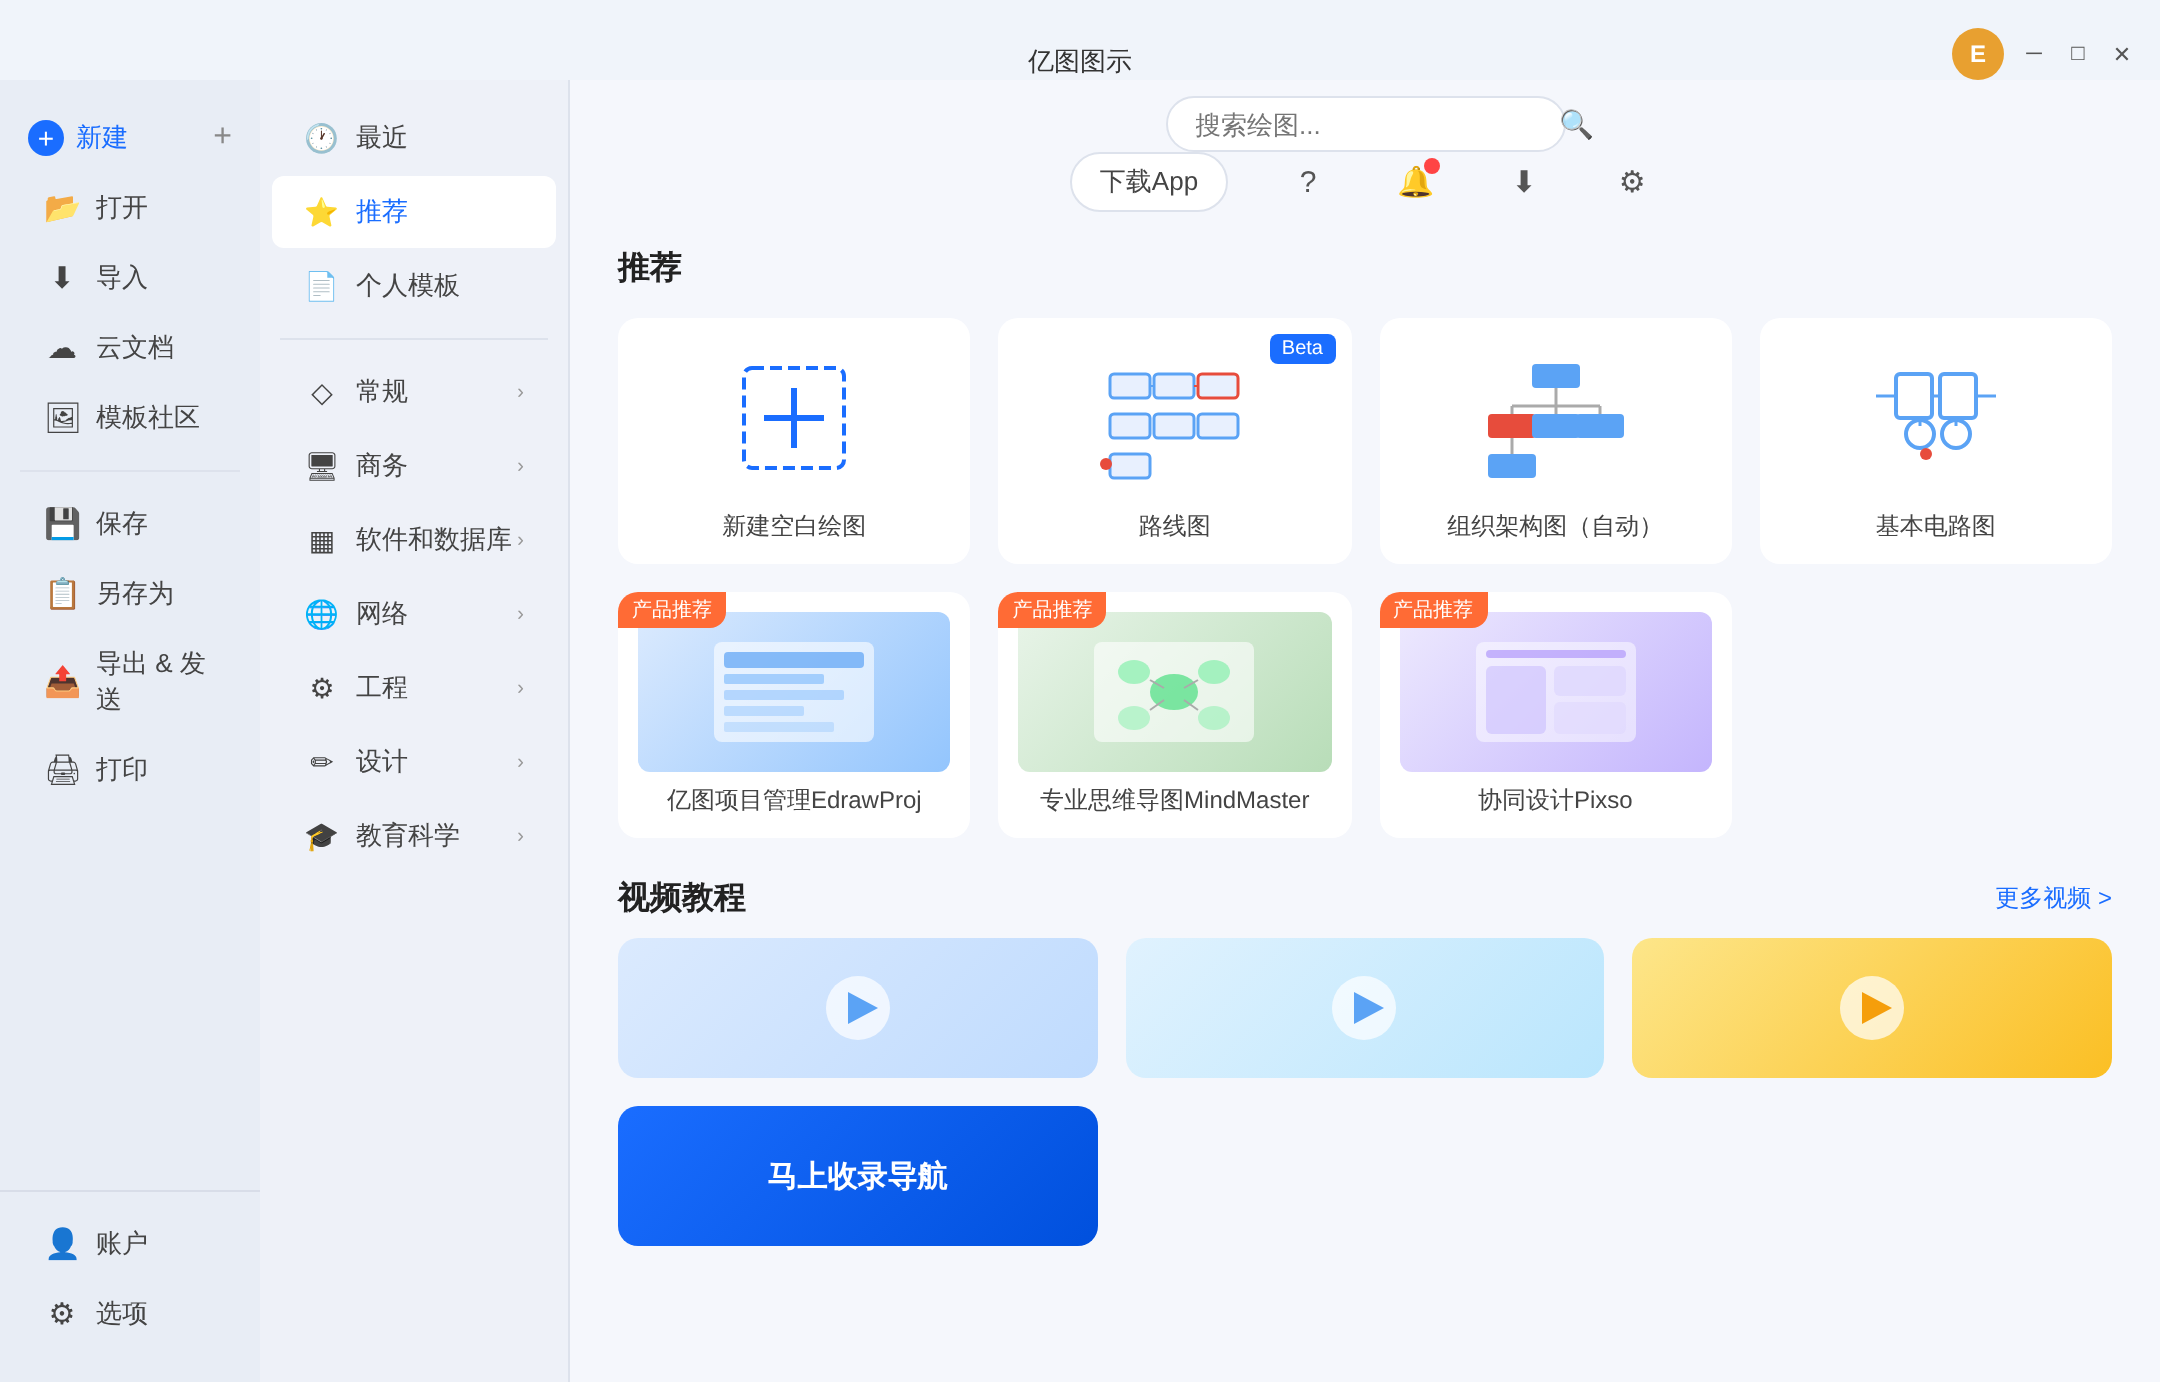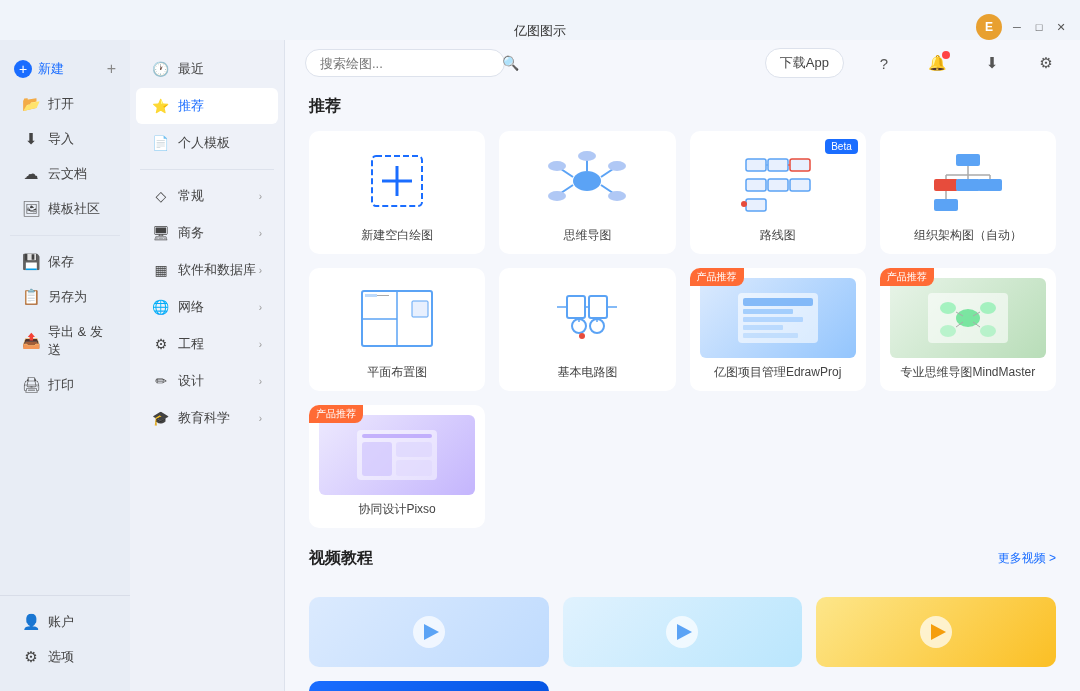--- a/index.html
+++ b/index.html
@@ -180,20 +180,21 @@
     }
 
     
     .top-bar {
       display: flex;
       align-items: center;
       justify-content: space-between;
       padding: 8px 20px;
       background: #f5f7fc;
       flex-shrink: 0;
+      flex-direction: column;
     }
     .search-box {
       display: flex;
       align-items: center;
       background: white;
       border: 1px solid #dde2ec;
       border-radius: 20px;
       padding: 5px 14px;
       width: 200px;
       gap: 6px;
@@ -321,21 +322,21 @@
       overflow: hidden;
     }
     .product-card-bg.blue { background: linear-gradient(135deg, #dbeafe, #93c5fd); }
     .product-card-bg.purple { background: linear-gradient(135deg, #ede9fe, #c4b5fd); }
 
     
     .video-section-header {
       display: flex;
       align-items: center;
       justify-content: space-between;
-      margin-bottom: 28px;
+      margin-bottom: 9px;
     }
     .more-link {
       font-size: 12px;
       color: #1a6dff;
       cursor: pointer;
     }
     .video-grid {
       display: grid;
       grid-template-columns: repeat(3, 1fr);
       gap: 14px;
@@ -535,38 +536,20 @@
                 <rect x="5" y="5" width="50" height="50" rx="4" fill="none" stroke="#1a6dff" stroke-width="2" stroke-dasharray="6,3"></rect>
                 <line x1="30" y1="15" x2="30" y2="45" stroke="#1a6dff" stroke-width="3"></line>
                 <line x1="15" y1="30" x2="45" y2="30" stroke="#1a6dff" stroke-width="3"></line>
               </svg>
             </div>
             <span class="card-label">新建空白绘图</span>
           </div>
 
 
 
-          <div class="template-card">
-            <div class="card-visual">
-              <svg width="80" height="65" viewBox="0 0 80 65">
-                <ellipse cx="40" cy="32" rx="14" ry="10" fill="#5ba3f5"></ellipse>
-                <line x1="40" y1="22" x2="40" y2="10" stroke="#5ba3f5" stroke-width="2"></line>
-                <ellipse cx="40" cy="7" rx="9" ry="5" fill="#b0c8f5"></ellipse>
-                <line x1="26" y1="28" x2="14" y2="20" stroke="#5ba3f5" stroke-width="2"></line>
-                <ellipse cx="10" cy="17" rx="9" ry="5" fill="#b0c8f5"></ellipse>
-                <line x1="26" y1="36" x2="14" y2="44" stroke="#5ba3f5" stroke-width="2"></line>
-                <ellipse cx="10" cy="47" rx="9" ry="5" fill="#b0c8f5"></ellipse>
-                <line x1="54" y1="28" x2="66" y2="20" stroke="#5ba3f5" stroke-width="2"></line>
-                <ellipse cx="70" cy="17" rx="9" ry="5" fill="#b0c8f5"></ellipse>
-                <line x1="54" y1="36" x2="66" y2="44" stroke="#5ba3f5" stroke-width="2"></line>
-                <ellipse cx="70" cy="47" rx="9" ry="5" fill="#b0c8f5"></ellipse>
-              </svg>
-            </div>
-            <span class="card-label">思维导图</span>
-          </div>
 
           <div class="template-card">
             <span class="beta-badge">Beta</span>
             <div class="card-visual">
               <svg width="80" height="65" viewBox="0 0 80 65">
                 <rect x="8" y="10" width="20" height="12" rx="2" fill="#e8f0fe" stroke="#5ba3f5" stroke-width="1.5"></rect>
                 <rect x="30" y="10" width="20" height="12" rx="2" fill="#e8f0fe" stroke="#5ba3f5" stroke-width="1.5"></rect>
                 <rect x="52" y="10" width="20" height="12" rx="2" fill="#e8f0fe" stroke="#e74c3c" stroke-width="1.5"></rect>
                 <rect x="8" y="30" width="20" height="12" rx="2" fill="#e8f0fe" stroke="#5ba3f5" stroke-width="1.5"></rect>
                 <rect x="30" y="30" width="20" height="12" rx="2" fill="#e8f0fe" stroke="#5ba3f5" stroke-width="1.5"></rect>
@@ -593,33 +576,20 @@
                 <rect x="28" y="30" width="24" height="12" rx="2" fill="#5ba3f5"></rect>
                 <rect x="50" y="30" width="24" height="12" rx="2" fill="#5ba3f5"></rect>
                 <line x1="18" y1="42" x2="18" y2="50" stroke="#aaa" stroke-width="1.5"></line>
                 <rect x="6" y="50" width="24" height="12" rx="2" fill="#5ba3f5"></rect>
               </svg>
             </div>
             <span class="card-label">组织架构图（自动）</span>
           </div>
 
 
-          <div class="template-card">
-            <div class="card-visual">
-              <svg width="80" height="65" viewBox="0 0 80 65">
-                <rect x="5" y="5" width="70" height="55" rx="2" fill="none" stroke="#5ba3f5" stroke-width="2"></rect>
-                <line x1="40" y1="5" x2="40" y2="60" stroke="#5ba3f5" stroke-width="1.5"></line>
-                <line x1="5" y1="33" x2="40" y2="33" stroke="#5ba3f5" stroke-width="1.5"></line>
-                <rect x="55" y="15" width="16" height="16" rx="1" fill="#e8f0fe" stroke="#5ba3f5" stroke-width="1"></rect>
-                <rect x="8" y="8" width="12" height="3" fill="#5ba3f5" opacity="0.4"></rect>
-                <line x1="20" y1="9.5" x2="32" y2="9.5" stroke="#aaa" stroke-width="1"></line>
-              </svg>
-            </div>
-            <span class="card-label">平面布置图</span>
-          </div>
 
           <div class="template-card">
             <div class="card-visual">
               <svg width="80" height="65" viewBox="0 0 80 65">
                 <rect x="20" y="10" width="18" height="22" rx="2" fill="none" stroke="#5ba3f5" stroke-width="2"></rect>
                 <rect x="42" y="10" width="18" height="22" rx="2" fill="none" stroke="#5ba3f5" stroke-width="2"></rect>
                 <line x1="10" y1="21" x2="20" y2="21" stroke="#5ba3f5" stroke-width="1.5"></line>
                 <line x1="38" y1="21" x2="42" y2="21" stroke="#5ba3f5" stroke-width="1.5"></line>
                 <line x1="60" y1="21" x2="70" y2="21" stroke="#5ba3f5" stroke-width="1.5"></line>
                 <circle cx="32" cy="40" r="7" fill="none" stroke="#5ba3f5" stroke-width="2"></circle>

